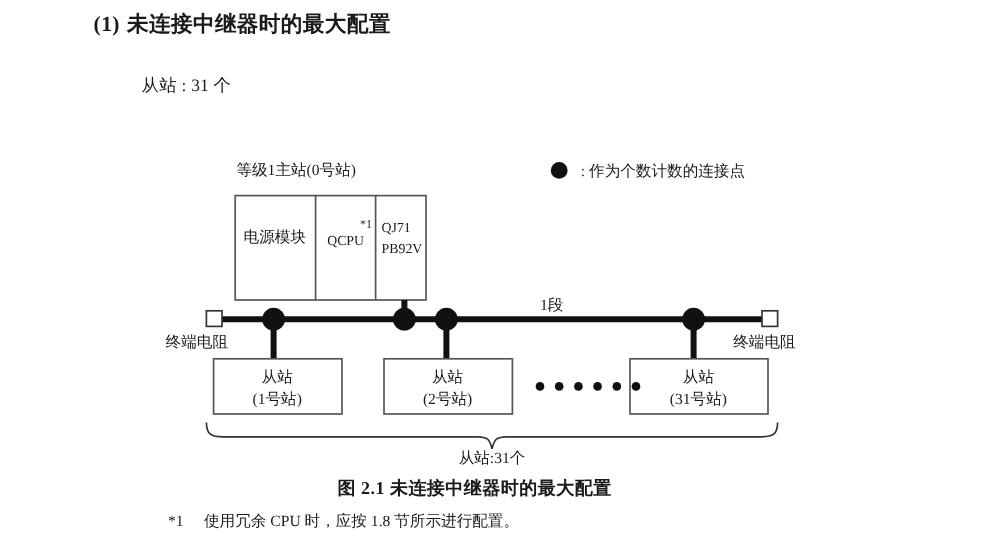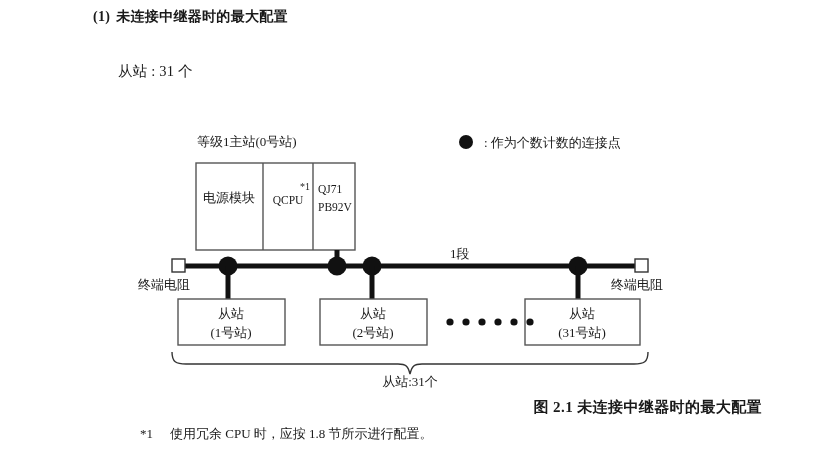--- a/index.html
+++ b/index.html
@@ -18,23 +18,23 @@
   .page {
     position: absolute;
     left: 0; top: 0;
     width: 821px;
     height: 457px;
   }
 
   
   .heading {
     position: absolute;
-    left: 93px;
+    left: 78px;
     top: 8px;
-    font-size: 14px;
+    font-size: 18px;
     font-weight: bold;
     letter-spacing: 0.3px;
     white-space: nowrap;
   }
   .heading .num { margin-right: 6px; }
 
   .subline {
     position: absolute;
     left: 118px;
     font-size: 14.5px;
@@ -58,24 +58,24 @@
     font-family: "Liberation Serif", "DejaVu Serif", serif;
     fill: #1a1a1a;
   }
   .t13 { font-size: 13px; }
   .t11 { font-size: 11.5px; }
   .t10 { font-size: 10px; }
 
   
   .caption {
     position: absolute;
-    left: 3px;
+    left: 16px;
     top: 398px;
     width: 759px;
-    text-align: right;
+    text-align: center;
     font-size: 15px;
     font-weight: bold;
     letter-spacing: 0.4px;
   }
   .footnote {
     position: absolute;
     left: 140px;
     top: 425px;
     font-size: 13px;
     white-space: nowrap;

